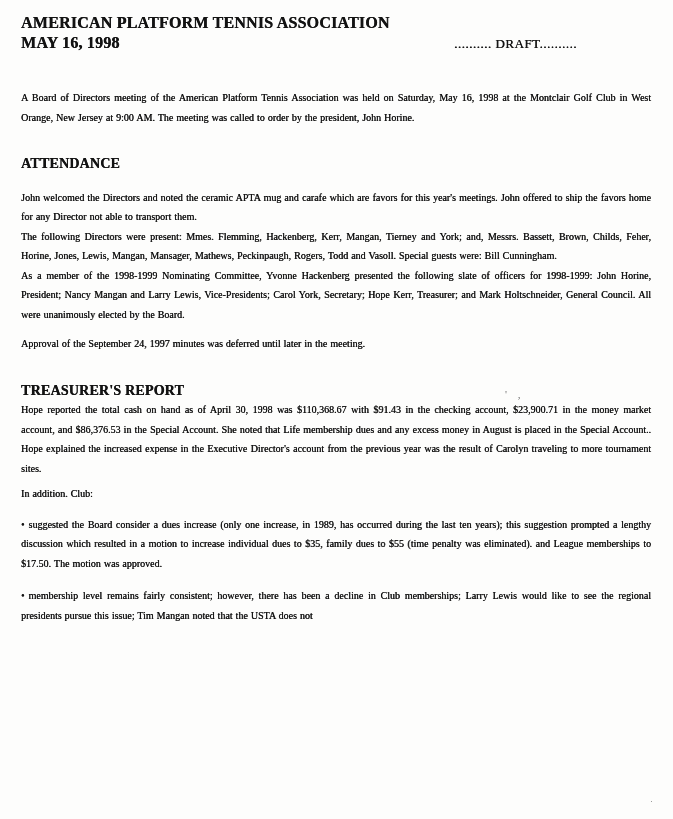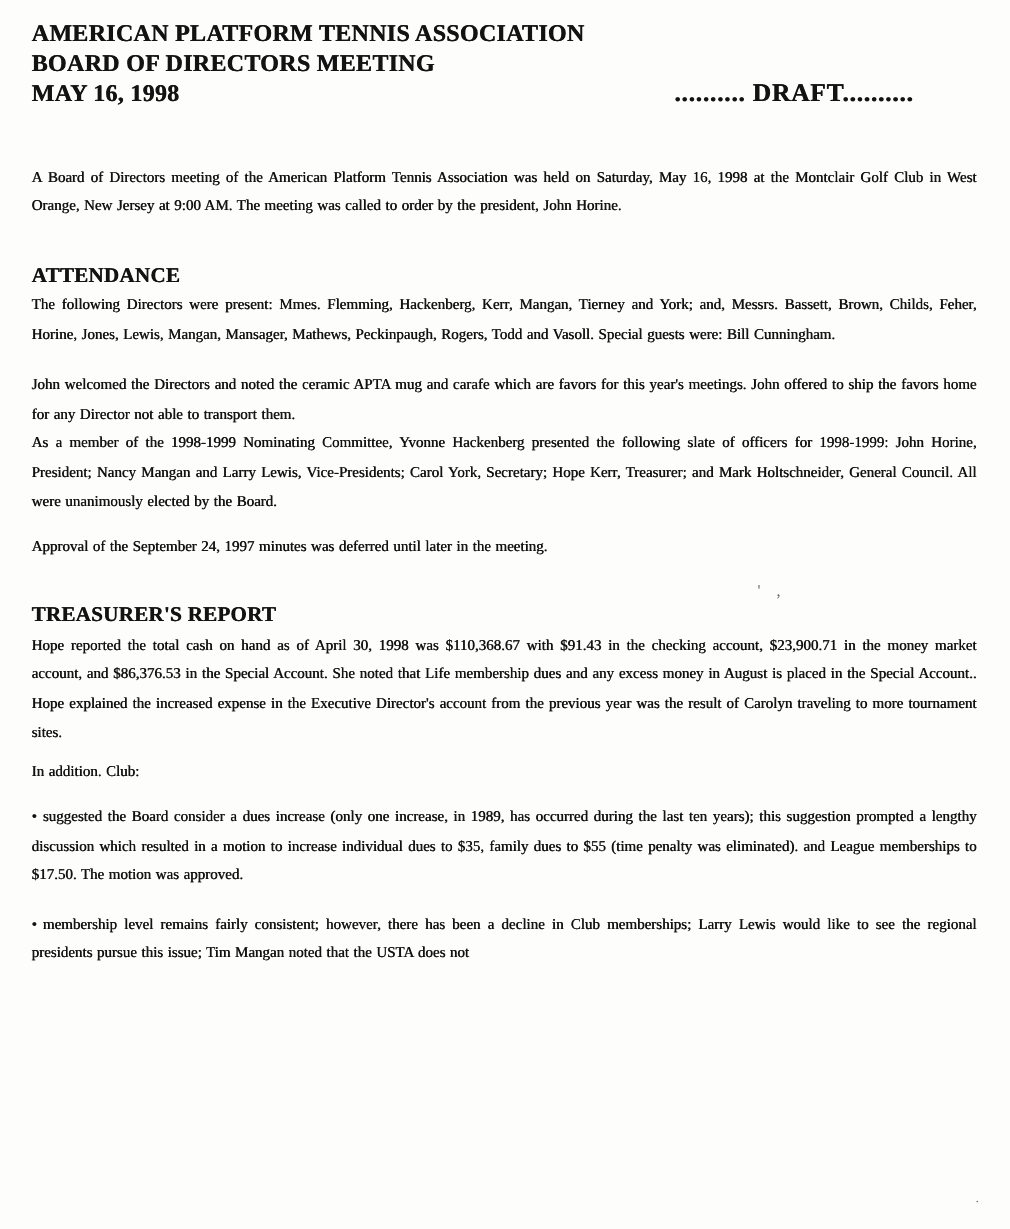--- a/index.html
+++ b/index.html
@@ -22,23 +22,23 @@
     font-weight: 700;
     font-size: 16px;
     line-height: 19.5px;
     letter-spacing: 0.2px;
     text-shadow: 0.35px 0 0 currentColor;
     white-space: nowrap;
   }
   .title-row { display: flex; align-items: baseline; }
   .draft-label {
     margin-left: auto;
-    margin-right: 42px;
-    font-weight: 700;
-    font-size: 17px;
+    margin-right: 74px;
+    font-weight: 400;
+    font-size: 13px;
     letter-spacing: 0.5px;
     text-shadow: 0.35px 0 0 currentColor;
   }
   .para {
     margin: 0;
     font-size: 10px;
     line-height: 19.5px;
     text-align: justify;
     text-shadow: 0.3px 0 0 currentColor;
     word-spacing: 0.5px;
@@ -70,33 +70,32 @@
   .artifact-1 { left: 505px; top: 388px; letter-spacing: 4px; }
   .artifact-2 { left: 650px; top: 796px; font-size: 9px; }
 </style>
 </head>
 <body>
 
 <div class="page">
 
   <div>
     <div class="doc-title-line">AMERICAN PLATFORM TENNIS ASSOCIATION</div>
-    <div class="doc-title-line">BOARD OF DIRECTORS MEETING</div>
     <div class="title-row">
       <div class="doc-title-line">MAY 16, 1998</div>
       <div class="draft-label">.......... DRAFT..........</div>
     </div>
   </div>
 
   <p class="para mt-36">A Board of Directors meeting of the American Platform Tennis Association was held on Saturday, May 16, 1998 at the Montclair Golf Club in West Orange, New Jersey at 9:00 AM.  The meeting was called to order by the president, John Horine.</p>
 
   <h2 class="section-heading mt-27">ATTENDANCE</h2>
+  <p class="para mt-14">John welcomed the Directors and noted the ceramic APTA mug and carafe which are favors for this year's meetings. John offered to ship the favors home for any Director not able to transport them.</p>
+
   <p class="para">The following Directors were present: Mmes. Flemming, Hackenberg, Kerr, Mangan, Tierney and York; and, Messrs. Bassett, Brown, Childs, Feher, Horine, Jones, Lewis, Mangan, Mansager, Mathews, Peckinpaugh, Rogers, Todd and Vasoll.  Special guests were: Bill Cunningham.</p>
-
-  <p class="para mt-14">John welcomed the Directors and noted the ceramic APTA mug and carafe which are favors for this year's meetings. John offered to ship the favors home for any Director not able to transport them.</p>
 
   <p class="para mt-12">As a member of the 1998-1999 Nominating Committee, Yvonne Hackenberg presented the following slate of officers for 1998-1999: John Horine, President; Nancy Mangan and Larry Lewis, Vice-Presidents; Carol York, Secretary; Hope Kerr, Treasurer; and Mark Holtschneider, General Council.   All were unanimously elected by the Board.</p>
 
   <p class="para mt-10">Approval of the September 24, 1997 minutes was deferred until later in the meeting.</p>
 
   <h2 class="section-heading mt-27">TREASURER'S REPORT</h2>
   <p class="para">Hope reported the total cash on hand as of April 30, 1998 was $110,368.67 with $91.43 in the checking account, $23,900.71 in the money market account, and $86,376.53 in the Special Account.  She noted that Life membership dues and any excess money in August is placed in the Special Account..  Hope explained the increased expense in the Executive Director's account from the previous year was the result of Carolyn traveling to more tournament sites.</p>
 
   <p class="para mt-6">In addition. Club:</p>
 

